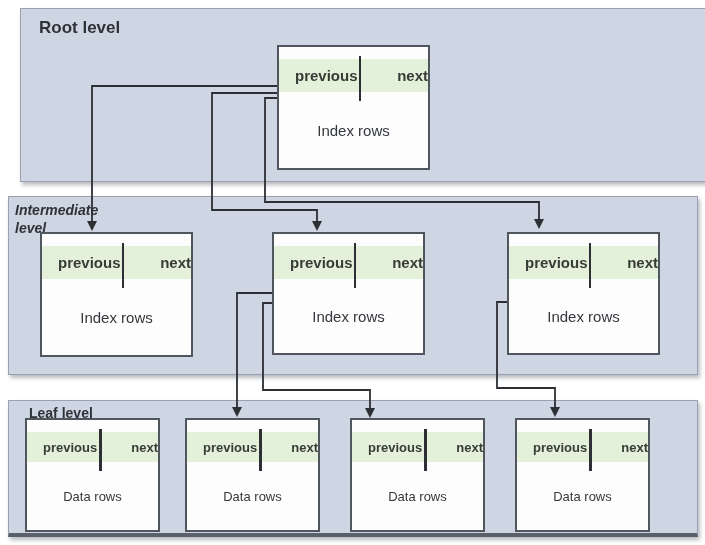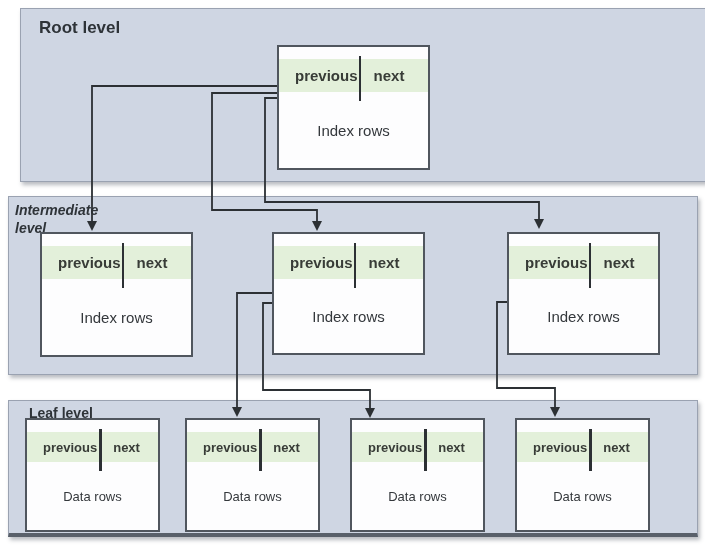--- a/index.html
+++ b/index.html
@@ -13,21 +13,21 @@
         box-shadow:2px 3px 4px rgba(100,106,118,.45);box-sizing:border-box;}
   .band-label{font-weight:600;color:#2e3338;line-height:1.25;}
   .band-label.root{font-size:17px;padding:8px 0 0 18px;}
   .band-label.small{font-size:14px;padding:5px 0 0 6px;width:100px;font-style:italic;}
   .band-label.leaf{font-size:14px;padding:4px 12px 0 20px;width:auto;}
   .node{position:absolute;background:var(--node-bg);border:2px solid var(--node-border);
         box-sizing:border-box;z-index:2;}
   .node-header{position:absolute;left:0;right:0;top:12px;background:var(--header-bg);
         display:flex;align-items:center;}
   .hdr-33{height:33px;} .hdr-30{height:30px;}
-  .hdr-label{display:block;text-align:left;font-weight:600;color:#383c37;padding-left:16px;}
+  .hdr-label{display:block;text-align:right;font-weight:600;color:#383c37;padding-left:16px;}
   .hdr-prev{width:53%;} .hdr-next{width:47%;}
   .fs-big .hdr-label{font-size:15px;} .fs-small .hdr-label{font-size:13px;}
   .hdr-divider{position:absolute;top:-3px;bottom:-9px;left:53.5%;width:2.5px;
         background:var(--line);}
   .node-body{position:absolute;left:0;right:0;bottom:0;display:flex;align-items:center;
         justify-content:center;font-size:15px;color:#34383c;}
   .body-big{top:45px;} .body-small{top:42px;font-size:13px;}
   #wires{position:absolute;left:0;top:0;z-index:3;pointer-events:none;}
   .connector{fill:none;stroke:var(--line);stroke-width:1.8;}
   .arrowhead{fill:var(--line);stroke:none;}

